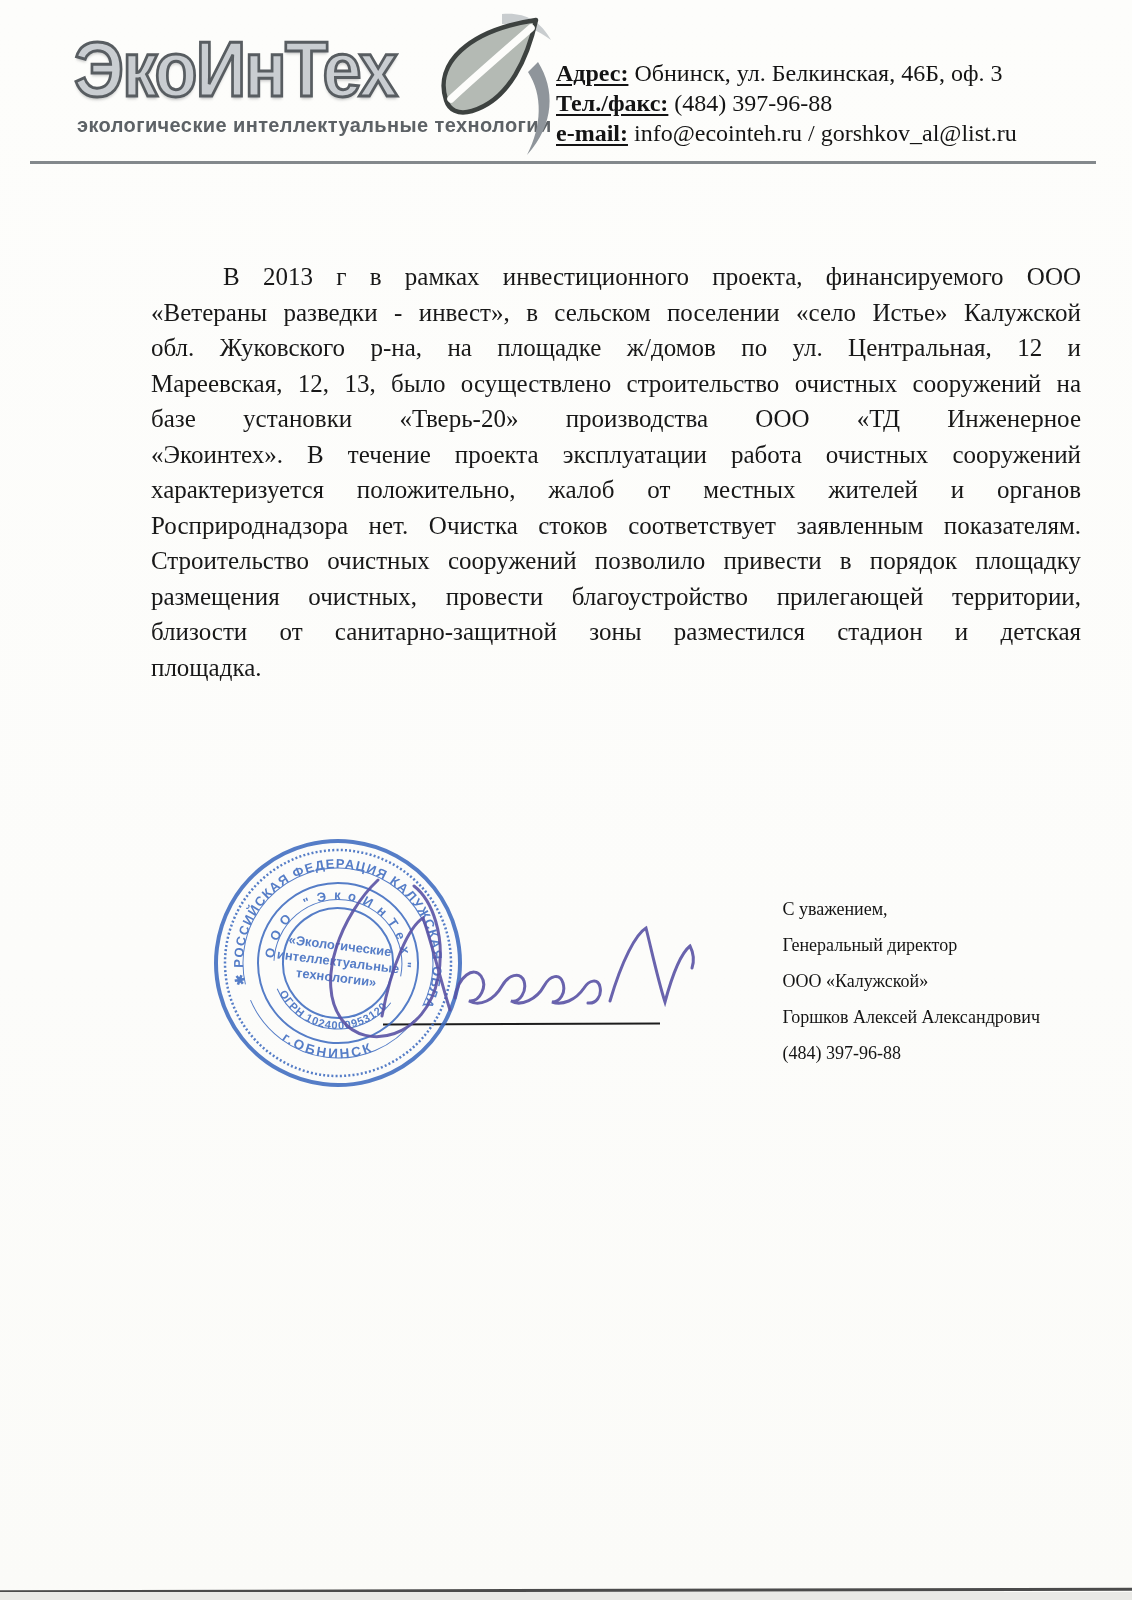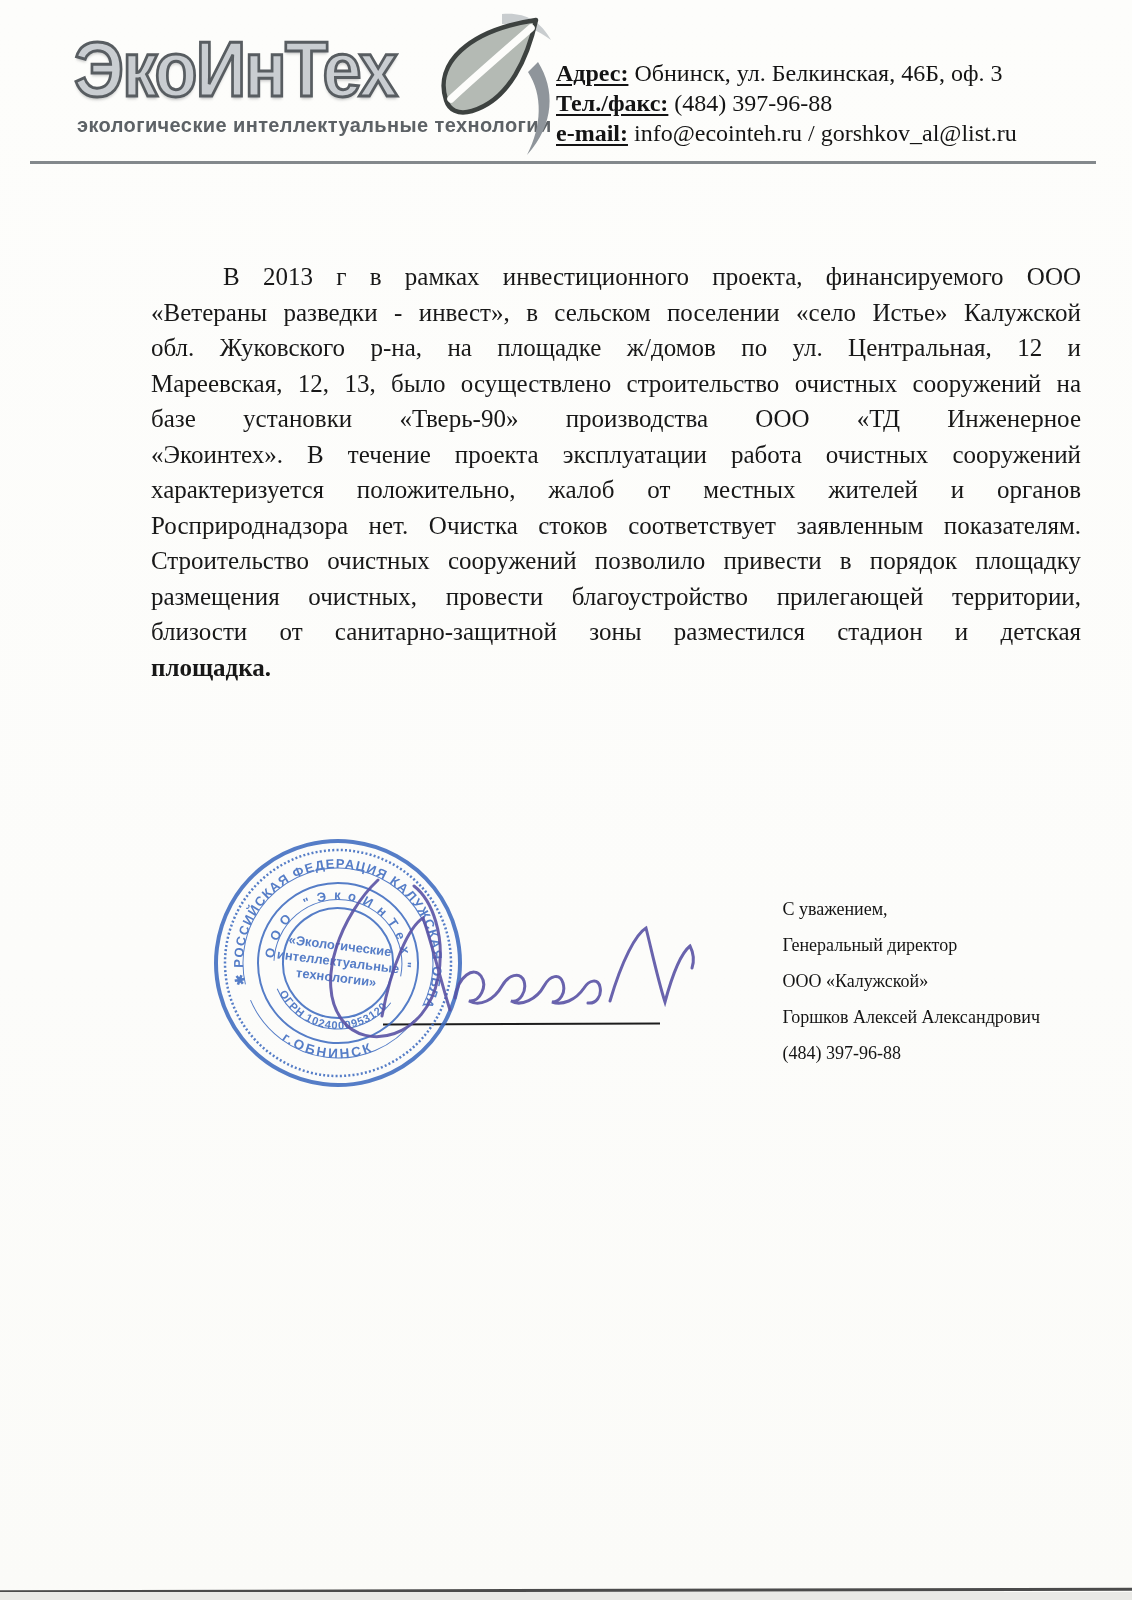--- a/index.html
+++ b/index.html
@@ -22,21 +22,21 @@
         font-size:24px;line-height:30px;color:#141414;}
   .contact .lbl{font-weight:700;text-decoration:underline;text-underline-offset:3px;
         text-decoration-thickness:2px;}
   .rule{position:absolute;left:30px;top:161px;width:1066px;height:3px;background:#83888c;}
 
   
   .body-text{position:absolute;left:115px;top:259px;width:930px;font-size:25px;
         line-height:35.5px;color:#181818;margin-left:36px;}
   .bline{text-align:justify;text-align-last:justify;white-space:normal;}
   .bline.first{text-indent:72px;}
-  .bline.last{text-align-last:left;font-weight:bold;}
+  .bline.last{text-align-last:left;}
 
   
   .stamp{position:absolute;left:203px;top:828px;z-index:3;}
   .stamp text{fill:#3f6cc0;font-family:"Liberation Sans",sans-serif;font-weight:700;}
 
   
   .signature{position:absolute;left:280px;top:860px;z-index:4;}
   .sig-line{position:absolute;left:383px;top:1023px;width:277px;height:0;
         border-top:2.5px solid #1d1d1d;z-index:2;transform:rotate(-.2deg);}
 
@@ -81,21 +81,21 @@
     </div>
 
     <div class="rule"></div>
   </div>
 
   <div class="body-text">
     <div class="bline first">В 2013 г в рамках инвестиционного проекта, финансируемого ООО</div>
     <div class="bline">«Ветераны разведки - инвест», в сельском поселении «село Истье» Калужской</div>
     <div class="bline">обл. Жуковского р-на, на площадке ж/домов по ул. Центральная, 12 и</div>
     <div class="bline">Мареевская, 12, 13, было осуществлено строительство очистных сооружений на</div>
-    <div class="bline">базе установки «Тверь-90» производства ООО «ТД Инженерное</div>
+    <div class="bline">базе установки «Тверь-20» производства ООО «ТД Инженерное</div>
     <div class="bline">«Экоинтех». В течение проекта эксплуатации работа очистных сооружений</div>
     <div class="bline">характеризуется положительно, жалоб от местных жителей и органов</div>
     <div class="bline">Росприроднадзора нет. Очистка стоков соответствует заявленным показателям.</div>
     <div class="bline">Строительство очистных сооружений позволило привести в порядок площадку</div>
     <div class="bline">размещения очистных, провести благоустройство прилегающей территории,</div>
     <div class="bline">близости от санитарно-защитной зоны разместился стадион и детская</div>
     <div class="bline last">площадка.</div>
   </div>
 
   <div class="sig-line"></div>

